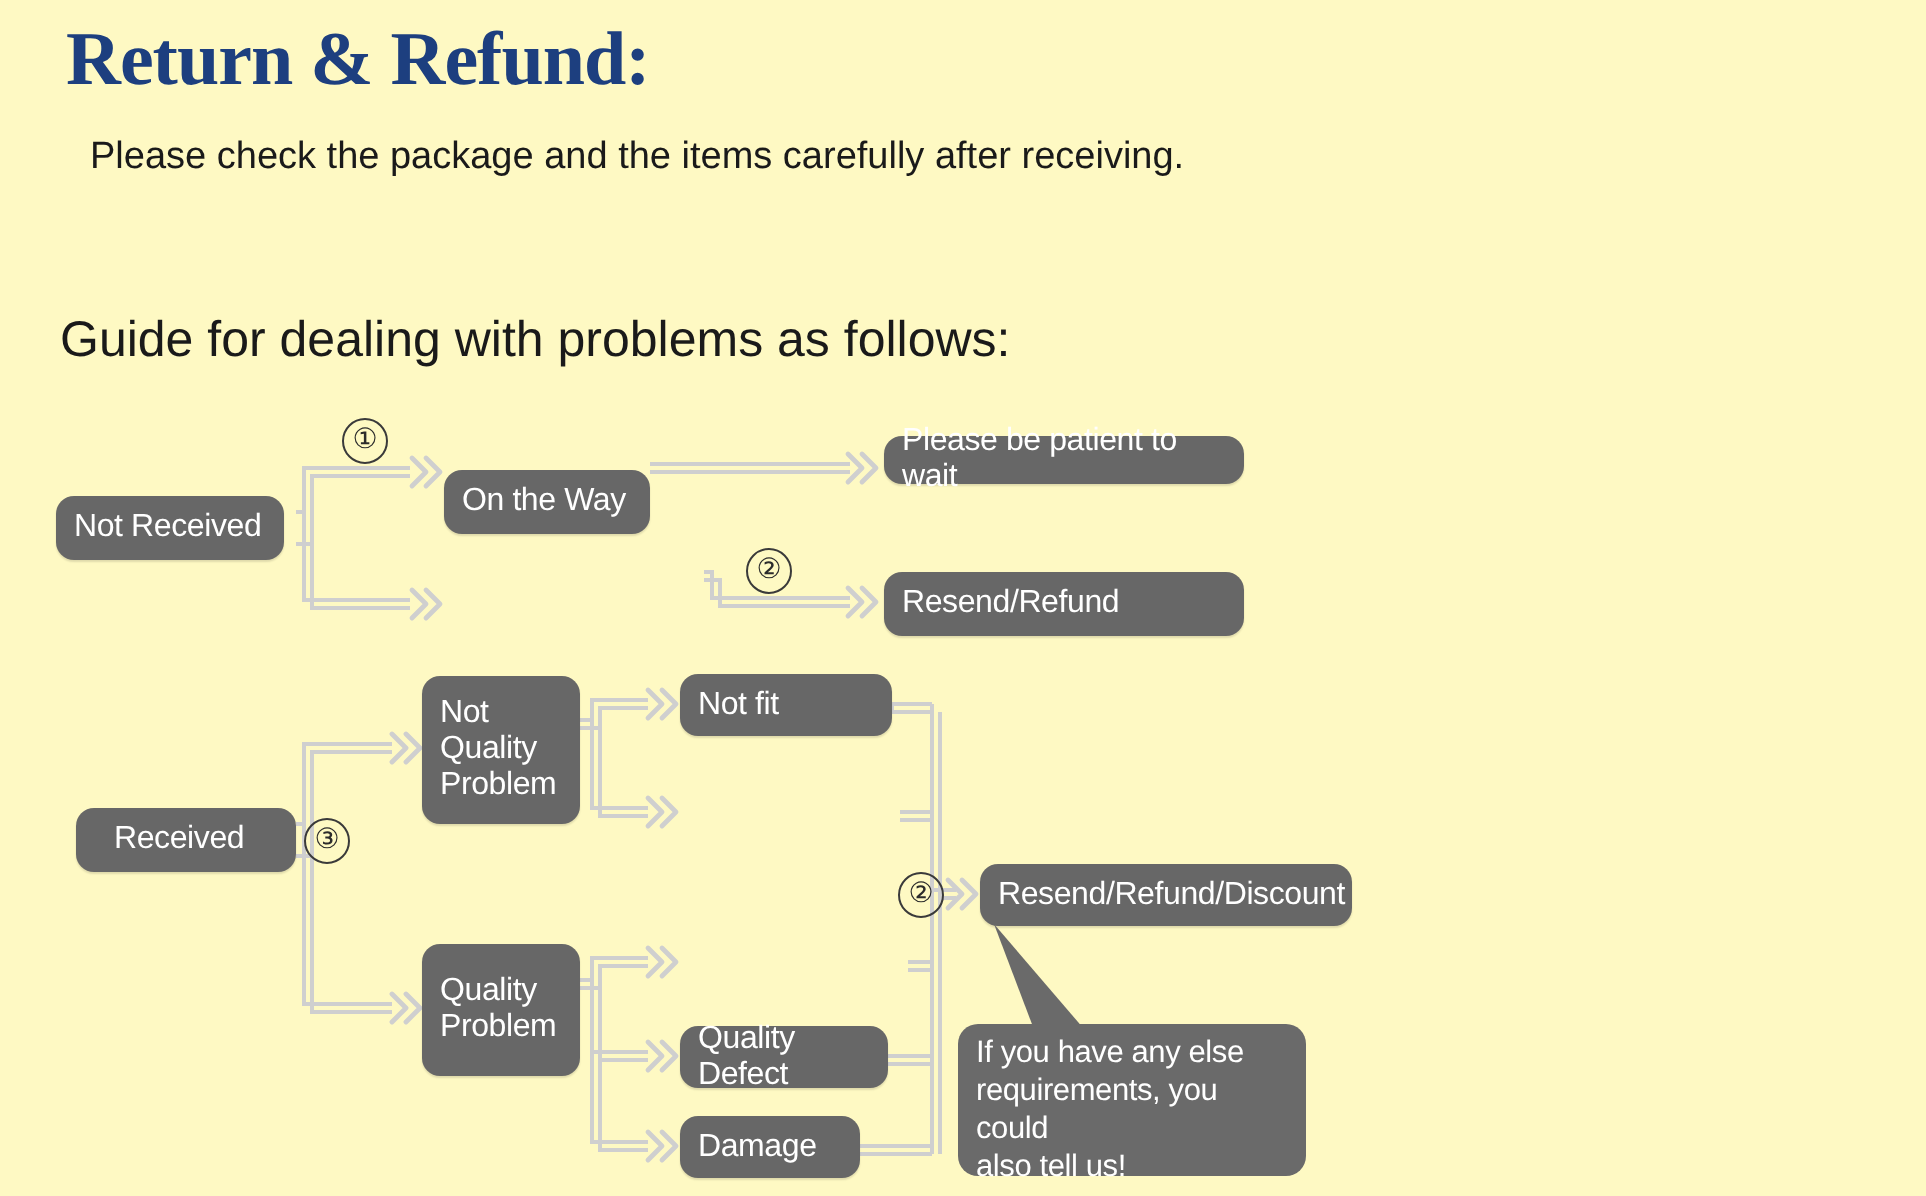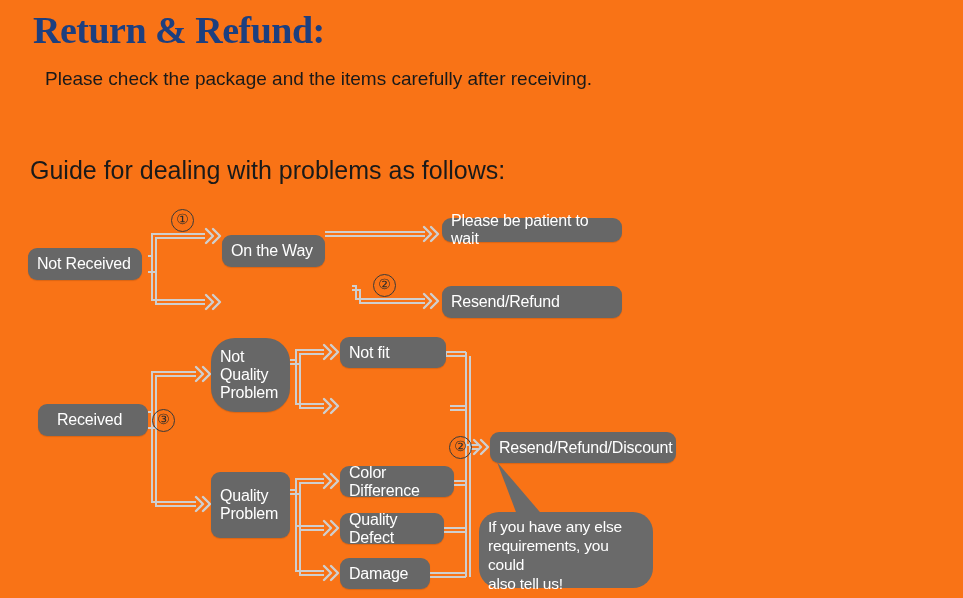--- a/index.html
+++ b/index.html
@@ -9,21 +9,21 @@
     background: #ffffff;
   }
   body {
     font-family: "Liberation Sans", sans-serif;
     -webkit-font-smoothing: antialiased;
   }
   #page {
     position: relative;
     width: 963px;
     height: 598px;
-    background: #f97316;
+    background: #fef9c3;
     overflow: hidden;
   }
 
   
   #title {
     position: absolute;
     left: 33px;
     top: 8px;
     font-family: "Liberation Serif", serif;
     font-weight: bold;
@@ -105,21 +105,21 @@
   }
 
   
   #bubble {
     position: absolute;
     left: 479px;
     top: 512px;
     width: 174px;
     height: 76px;
     background: #6a6a6a;
-    border-radius: 20px;
+    border-radius: 10px;
     color: #ffffff;
     font-family: "Liberation Sans", sans-serif;
     font-size: 15.5px;
     line-height: 1.22;
     padding: 6px 9px 0 9px;
     box-sizing: border-box;
     white-space: pre-line;
     letter-spacing: -0.2px;
   }
   #bubble-tail {
@@ -218,31 +218,30 @@
 
     <div class="node" style="left:222px; top:218px; width:103px; height:32px;margin-top:17px;">On the Way</div>
 
 
     <div class="node" style="left:442px; top:218px; width:180px; height:24px;">Please be patient to wait</div>
 
     <div class="node" style="left:442px; top:286px; width:180px; height:32px;">Resend/Refund</div>
 
     <div class="node" style="left:38px;  top:404px; width:110px; height:32px;padding-left:19px;">Received</div>
 
-    <div class="node multi" style="left:211px; top:338px; width:79px; height:74px;border-radius:24px;">Not
+    <div class="node multi" style="left:211px; top:338px; width:79px; height:74px;">Not
 Quality
 Problem</div>
 
     <div class="node multi" style="left:211px; top:472px; width:79px; height:66px;">Quality
 Problem</div>
 
     <div class="node" style="left:340px; top:337px; width:106px; height:31px;">Not fit</div>
 
 
-    <div class="node" style="left:340px; top:466px; width:114px; height:31px;">Color Difference</div>
 
     <div class="node" style="left:340px; top:513px; width:104px; height:31px;">Quality Defect</div>
 
     <div class="node" style="left:340px; top:558px; width:90px;  height:31px;">Damage</div>
 
     <div class="node" style="left:490px; top:432px; width:186px; height:31px;">Resend/Refund/Discount</div>
 
     <div class="step-num" style="left:171px; top:209px;">①</div>
     <div class="step-num" style="left:373px; top:274px;">②</div>
     <div class="step-num" style="left:152px; top:409px;">③</div>

